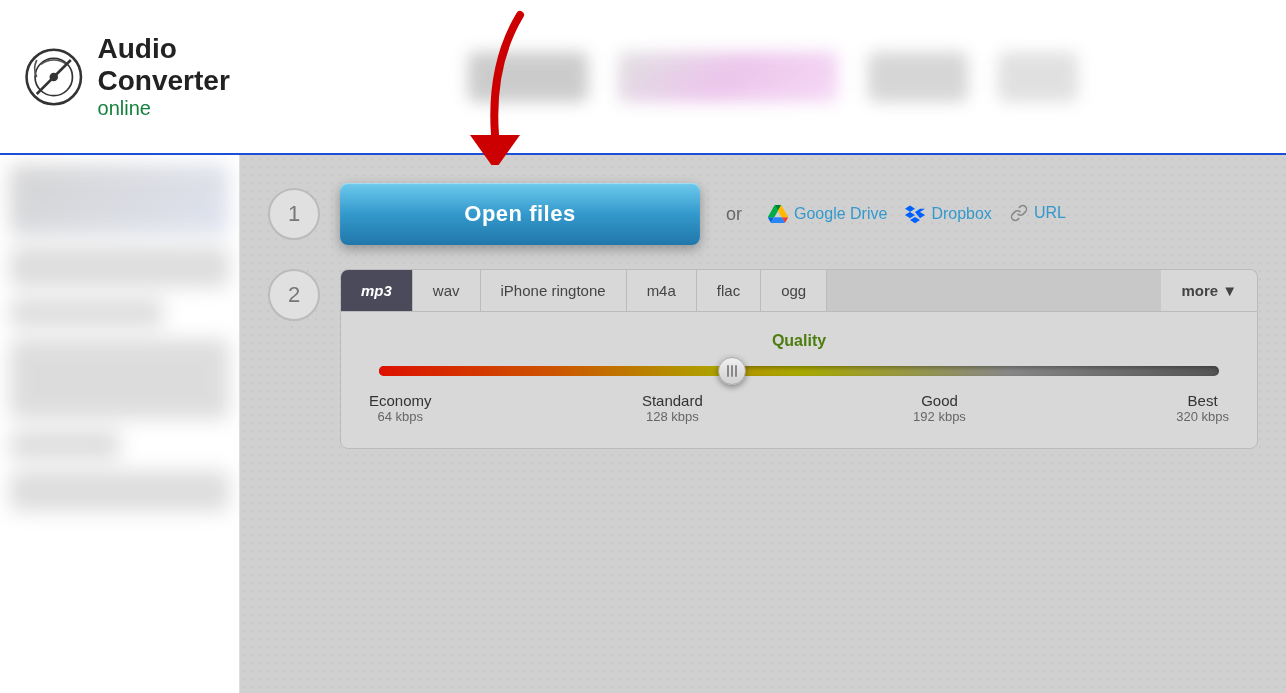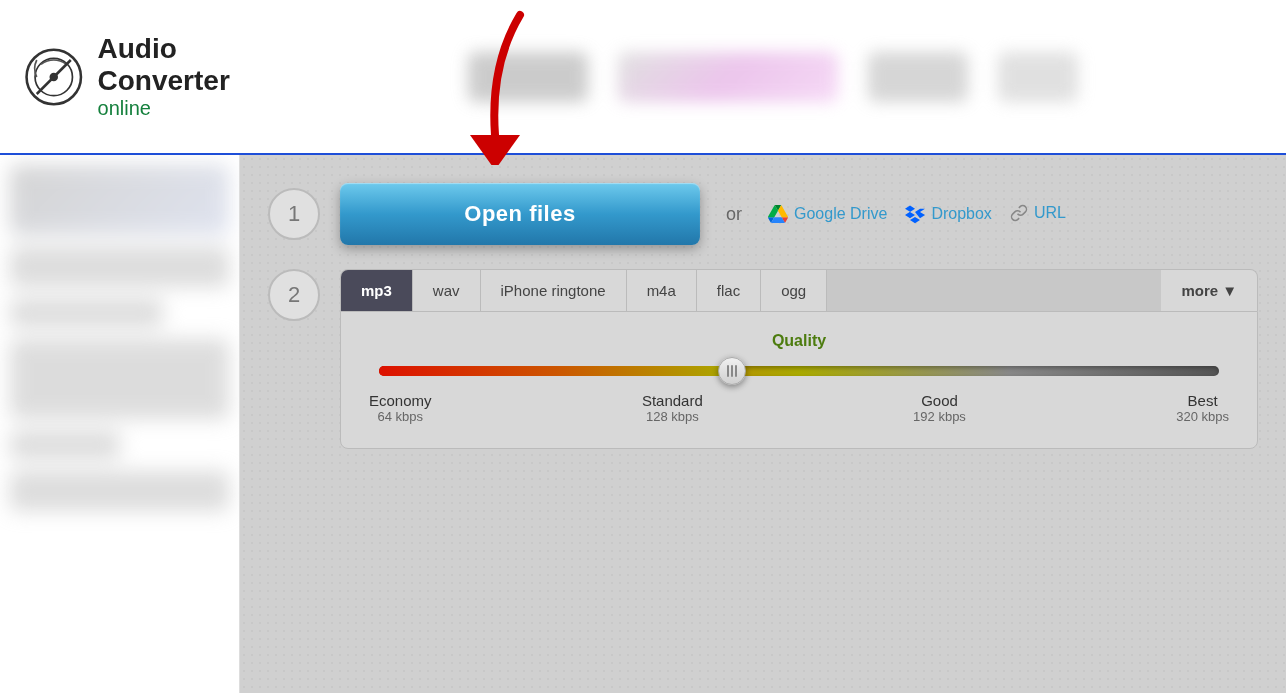--- a/index.html
+++ b/index.html
@@ -199,20 +199,21 @@
       cursor: pointer;
       border-right: 1px solid #bbb;
       background: #d8d8d8;
       color: #444;
       white-space: nowrap;
     }
     .format-tab.active {
       background: #4a4a5a;
       color: #fff;
       font-weight: bold;
+      font-style: italic;
     }
     .format-tab.more-dropdown {
       display: flex;
       align-items: center;
       gap: 4px;
       margin-left: auto;
       border-right: none;
       font-weight: bold;
     }
 

